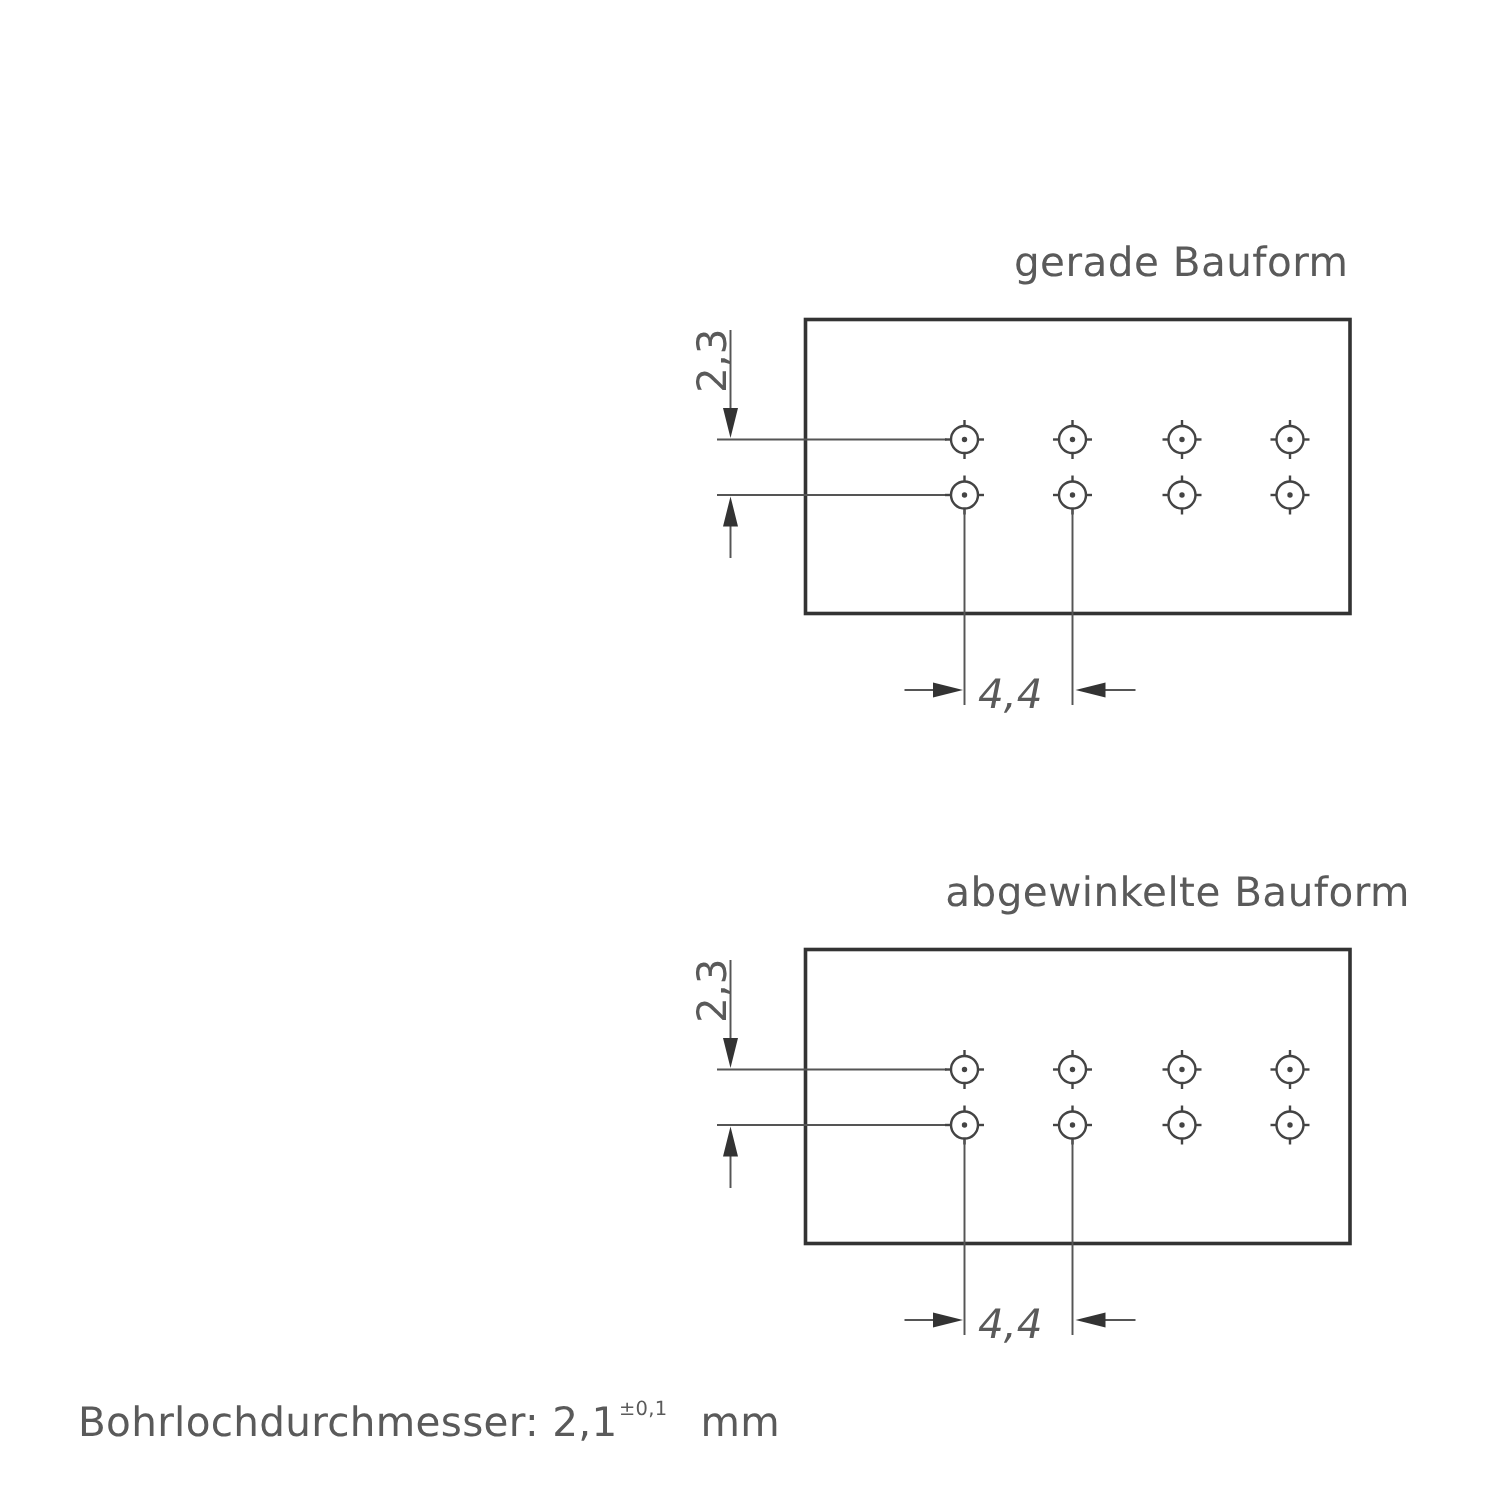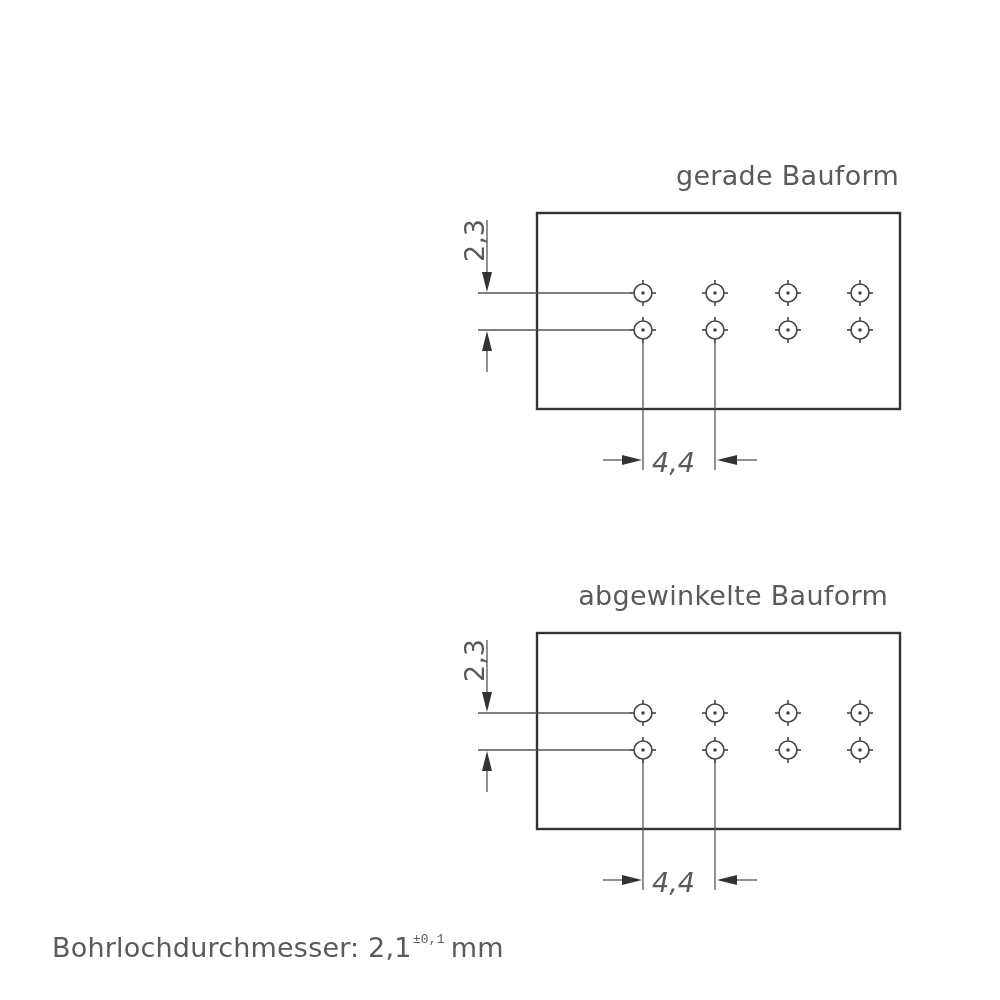--- a/index.html
+++ b/index.html
@@ -3,31 +3,31 @@
   <meta charset="utf-8">
   <style>
     html, body { margin: 0; padding: 0; background: #ffffff; }
     body { width: 1000px; height: 1000px; position: relative; overflow: hidden;
            font-family: "DejaVu Sans", sans-serif; color: #555555; }
     .drawing { position: absolute; left: 0; top: 0; width: 1000px; height: 1000px; }
     .title { position: absolute; font-size: 27px; color: #5a5a5a; letter-spacing: 0.3px;
              white-space: nowrap; transform: translateX(-100%); }
     .footer { position: absolute; left: 52px; top: 932px; font-size: 27px; color: #5a5a5a;
               white-space: nowrap; letter-spacing: 0.2px; }
-    .footer sup { font-size: 13px; vertical-align: 14px; margin-left: 1px; margin-right: 6px; font-family: Liberation Mono, monospace; }
+    .footer sup { font-size: 13px; vertical-align: 14px; margin-left: 1px; margin-right: 22px; }
     svg { position: absolute; left: 0; top: 0; }
     svg text { font-family: "DejaVu Sans", sans-serif; fill: #5a5a5a; }
   </style>
 </head>
 <body>
 
 <div class="drawing">
 
   <div class="title" style="left:899px; top:160px;">gerade Bauform</div>
-  <div class="title" style="left:888px; top:580px;text-align:center;">abgewinkelte Bauform</div>
+  <div class="title" style="left:940px; top:580px;text-align:center;">abgewinkelte Bauform</div>
 
   <svg width="1000" height="1000" viewBox="0 0 1000 1000">
     <defs>
 
       <g id="hole">
         <circle cx="0" cy="0" r="9" fill="none" stroke="#444" stroke-width="1.6"></circle>
         <circle cx="0" cy="0" r="1.8" fill="#444"></circle>
         <line x1="-13" y1="0" x2="-9" y2="0" stroke="#444" stroke-width="1.6"></line>
         <line x1="9" y1="0" x2="13" y2="0" stroke="#444" stroke-width="1.6"></line>
         <line x1="0" y1="-13" x2="0" y2="-9" stroke="#444" stroke-width="1.6"></line>

